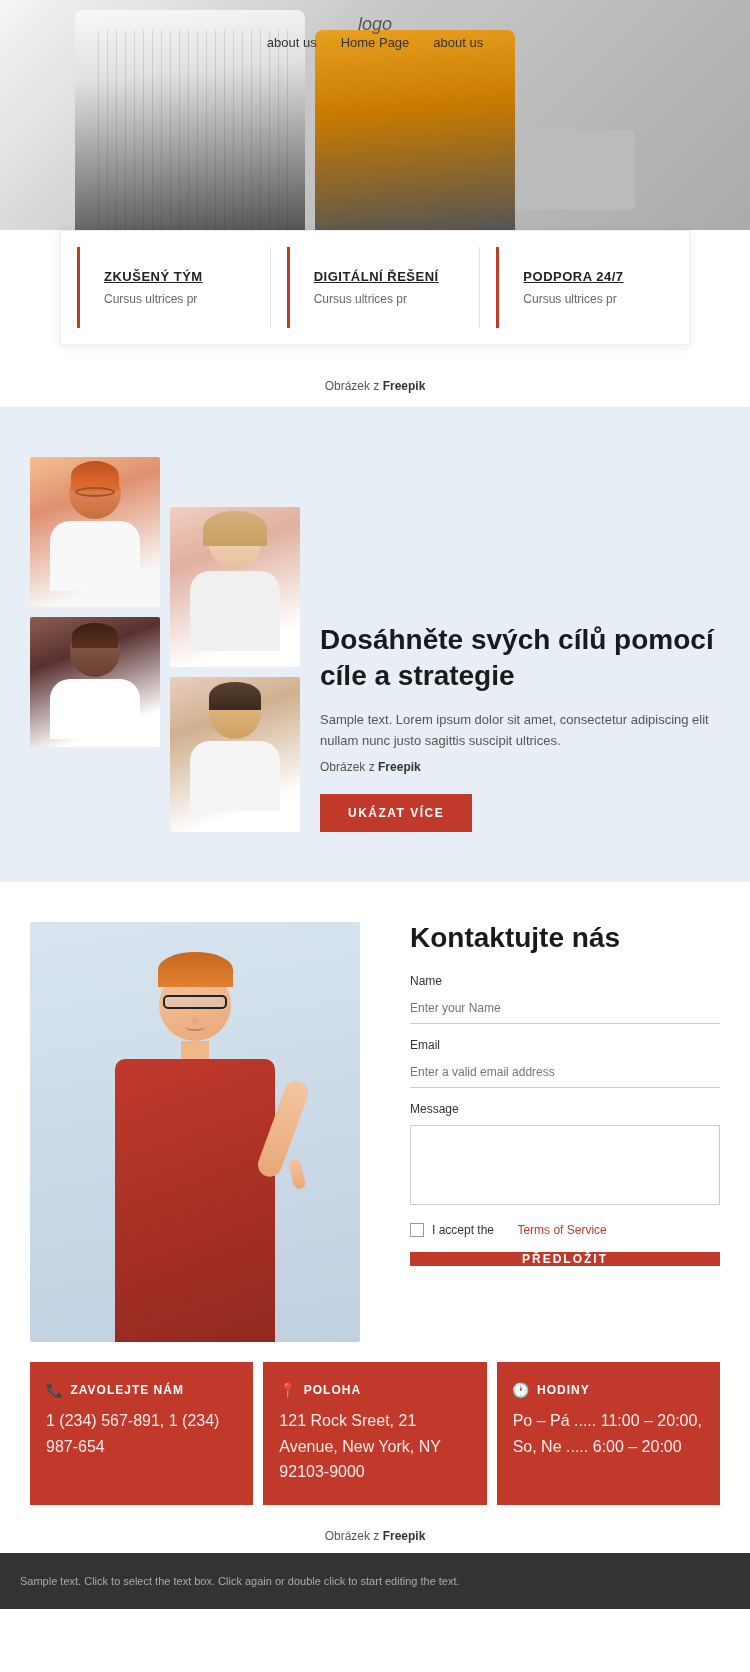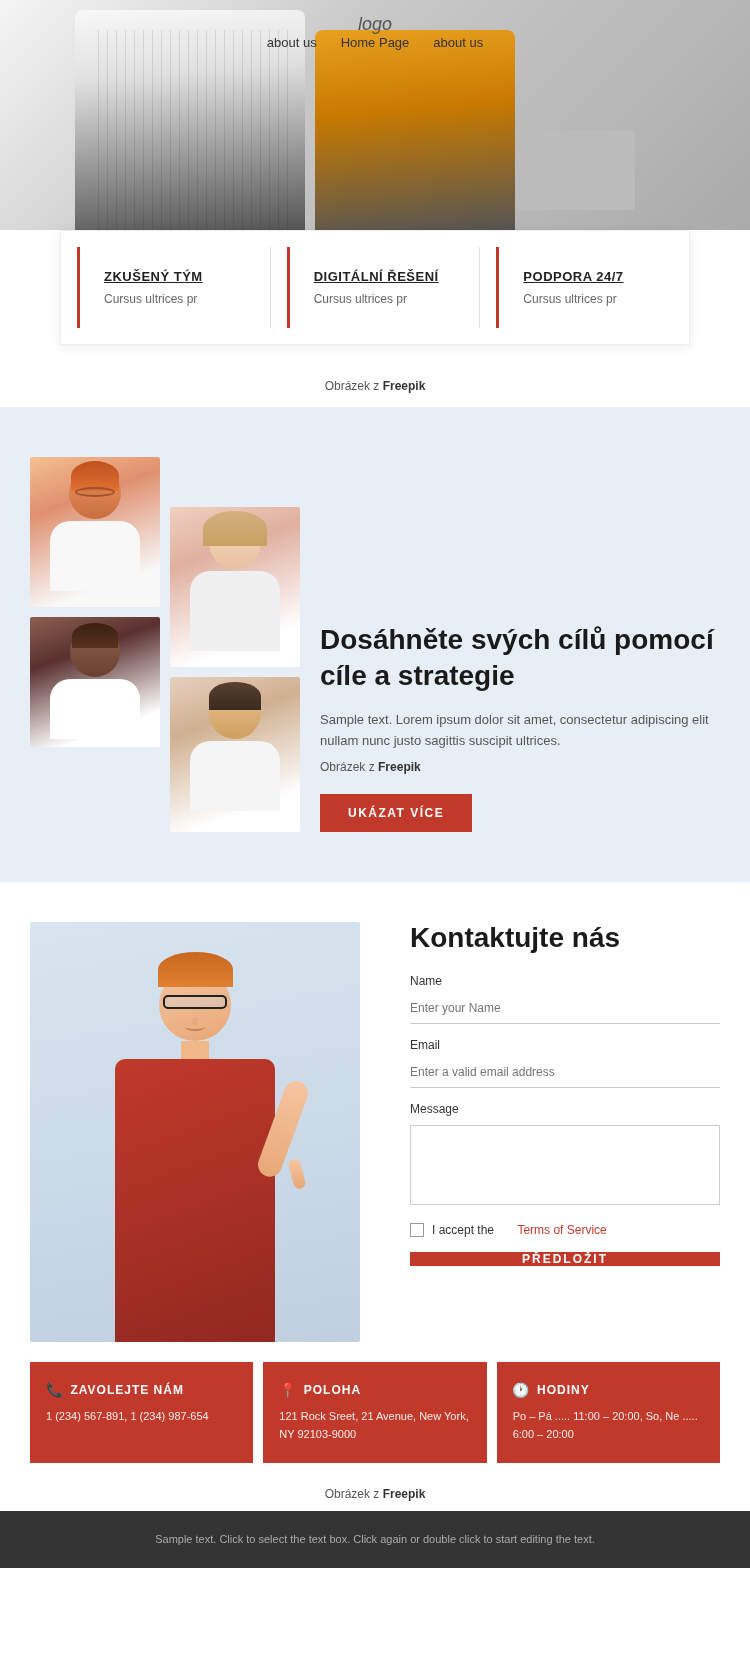--- a/index.html
+++ b/index.html
@@ -249,42 +249,42 @@
       letter-spacing: 1px;
       margin-bottom: 10px;
       display: flex;
       align-items: center;
       gap: 6px;
     }
     .info-card-icon {
       font-size: 14px;
     }
     .info-card-text {
-      font-size: 11px;
+      font-size: 16px;
       line-height: 1.6;
       opacity: 0.9;
     }
 
     
     .freepik-bottom {
       text-align: center;
       padding: 10px;
       font-size: 12px;
       color: #555;
     }
     .freepik-bottom a {
       color: #333;
       font-weight: bold;
     }
 
     
     .footer-bar {
       background: #333;
       color: #aaa;
-      text-align: center;
+      text-align: left;
       padding: 20px;
       font-size: 11px;
       line-height: 1.5;
     }
 
     
     .hero-container {
       width: 100%;
       height: 230px;
       background: #d8d8d8;

